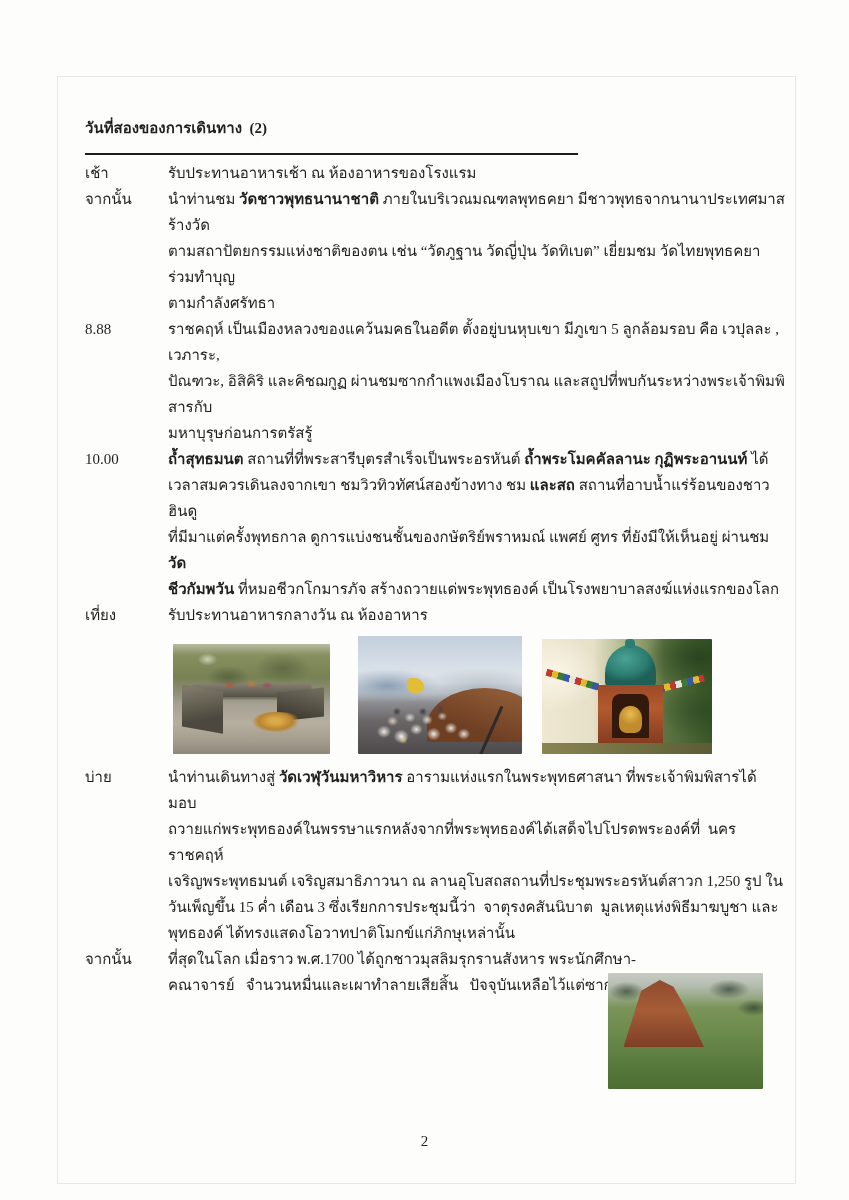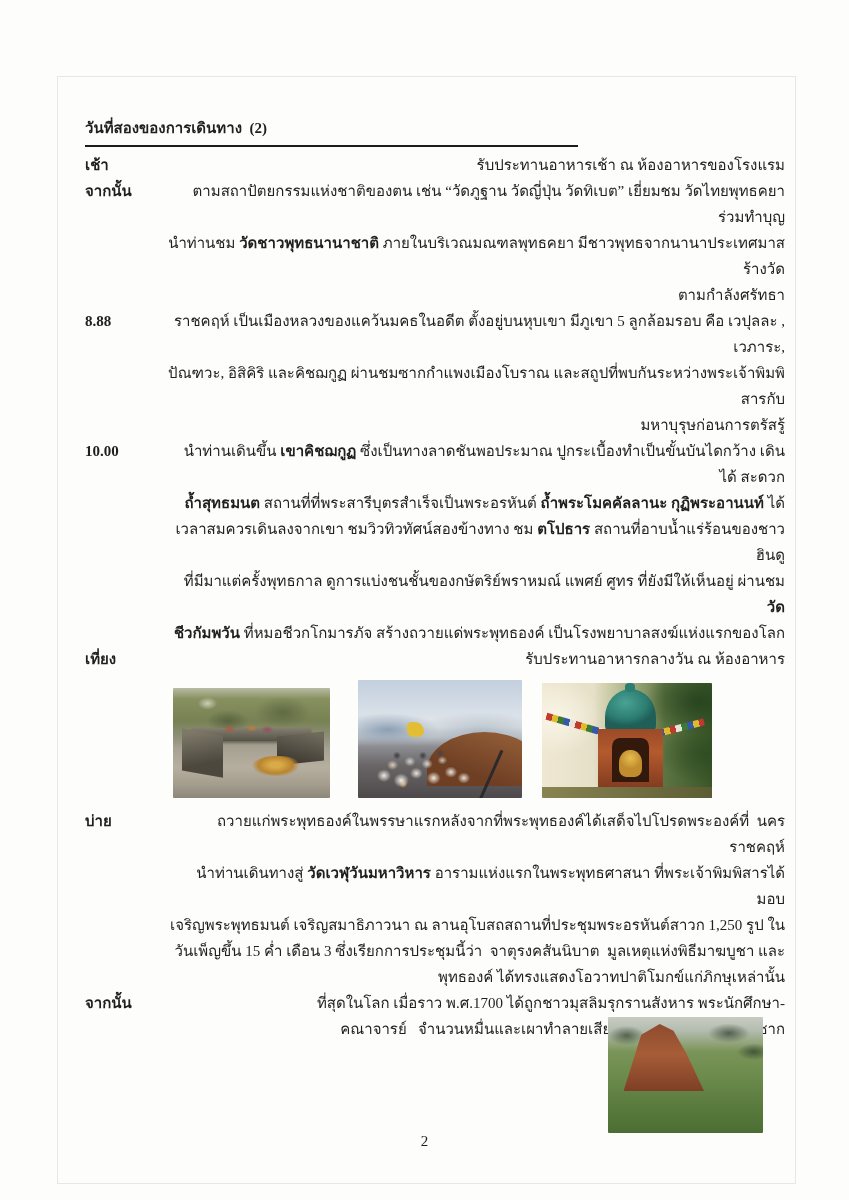--- a/index.html
+++ b/index.html
@@ -9,26 +9,26 @@
     font-family:"Liberation Serif","DejaVu Serif",serif;
     font-size:15px;
   }
   .scan-border{
     position:absolute;left:57px;top:76px;width:737px;height:1106px;
     border:1px solid #e7e7e4;pointer-events:none;
   }
   .content{position:absolute;left:85px;top:116px;width:700px;}
   .sec-header{
     display:flex;justify-content:space-between;width:493px;
-    border-bottom:2px solid #1c1c1c;padding-bottom:5px;margin-bottom:5px;
+    border-bottom:2px solid #1c1c1c;padding-bottom:13px;margin-bottom:5px;
     font-weight:bold;line-height:24px;white-space:pre;
   }
   .row{display:flex;align-items:flex-start;}
-  .label{width:83px;flex:none;line-height:26px;font-weight:bold;}
-  .rbody{width:617px;flex:none;position:relative;text-align:right;}
+  .label{width:83px;flex:none;line-height:26px;}
+  .rbody{width:617px;flex:none;position:relative;}
   .line{line-height:26px;min-height:26px;white-space:pre-wrap;}
   .b{font-weight:bold;}
   .photo-row{
     display:flex;align-items:flex-end;padding-left:88px;
     margin:6px 0 10px 0;height:120px;
   }
   .photo{position:relative;overflow:hidden;flex:none;border-radius:1px;}
 
   
   .ph1{width:157px;height:110px;margin-right:28px;
@@ -135,39 +135,38 @@
   <div>
       <div class="row">
         <div class="label">เช้า</div>
         <div class="rbody">
           <div class="line"><span>รับประทานอาหารเช้า ณ ห้องอาหารของโรงแรม</span></div>
         </div>
       </div>
       <div class="row">
         <div class="label">จากนั้น</div>
         <div class="rbody">
+          <div class="line"><span>นำท่านชม </span><span class="b">วัดชาวพุทธนานาชาติ</span><span> ภายในบริเวณมณฑลพุทธคยา มีชาวพุทธจากนานาประเทศมาสร้างวัด</span></div>
           <div class="line"><span>ตามสถาปัตยกรรมแห่งชาติของตน เช่น “วัดภูฐาน วัดญี่ปุ่น วัดทิเบต” เยี่ยมชม วัดไทยพุทธคยา ร่วมทำบุญ</span></div>
-          <div class="line"><span>นำท่านชม </span><span class="b">วัดชาวพุทธนานาชาติ</span><span> ภายในบริเวณมณฑลพุทธคยา มีชาวพุทธจากนานาประเทศมาสร้างวัด</span></div>
           <div class="line"><span>ตามกำลังศรัทธา</span></div>
         </div>
       </div>
       <div class="row">
         <div class="label">8.88</div>
         <div class="rbody">
           <div class="line"><span>ราชคฤห์ เป็นเมืองหลวงของแคว้นมคธในอดีต ตั้งอยู่บนหุบเขา มีภูเขา 5 ลูกล้อมรอบ คือ เวปุลละ , เวภาระ,</span></div>
           <div class="line"><span>ปัณฑวะ, อิสิคิริ และคิชฌกูฏ ผ่านชมซากกำแพงเมืองโบราณ และสถูปที่พบกันระหว่างพระเจ้าพิมพิสารกับ</span></div>
           <div class="line"><span>มหาบุรุษก่อนการตรัสรู้</span></div>
         </div>
       </div>
       <div class="row">
         <div class="label">10.00</div>
         <div class="rbody">
-          <div class="line"><span>นำท่านเดินขึ้น </span><span class="b">เขาคิชฌกูฏ</span><span> ซึ่งเป็นทางลาดชันพอประมาณ ปูกระเบื้องทำเป็นขั้นบันไดกว้าง เดินได้ สะดวก</span></div>
           <div class="line"><span class="b">ถ้ำสุทธมนต</span><span> สถานที่ที่พระสารีบุตรสำเร็จเป็นพระอรหันต์ </span><span class="b">ถ้ำพระโมคคัลลานะ กุฏิพระอานนท์</span><span> ได้</span></div>
-          <div class="line"><span>เวลาสมควรเดินลงจากเขา ชมวิวทิวทัศน์สองข้างทาง ชม </span><span class="b">ตโปธาร</span><span> สถานที่อาบน้ำแร่ร้อนของชาวฮินดู</span></div>
+          <div class="line"><span>เวลาสมควรเดินลงจากเขา ชมวิวทิวทัศน์สองข้างทาง ชม </span><span class="b">และสถ</span><span> สถานที่อาบน้ำแร่ร้อนของชาวฮินดู</span></div>
           <div class="line"><span>ที่มีมาแต่ครั้งพุทธกาล ดูการแบ่งชนชั้นของกษัตริย์พราหมณ์ แพศย์ ศูทร ที่ยังมีให้เห็นอยู่ ผ่านชม </span><span class="b">วัด</span></div>
           <div class="line"><span class="b">ชีวกัมพวัน</span><span> ที่หมอชีวกโกมารภัจ สร้างถวายแด่พระพุทธองค์ เป็นโรงพยาบาลสงฆ์แห่งแรกของโลก</span></div>
         </div>
       </div>
       <div class="row">
         <div class="label">เที่ยง</div>
         <div class="rbody">
           <div class="line"><span>รับประทานอาหารกลางวัน ณ ห้องอาหาร</span></div>
         </div>
       </div>
@@ -192,22 +191,22 @@
     <div class="dome-tip"></div>
     <div class="shrine"></div>
     <div class="opening"></div>
     <div class="buddha"></div>
     <div class="ground"></div>
   </div>
       </div>
       <div class="row">
         <div class="label">บ่าย</div>
         <div class="rbody">
+          <div class="line"><span>นำท่านเดินทางสู่ </span><span class="b">วัดเวฬุวันมหาวิหาร</span><span> อารามแห่งแรกในพระพุทธศาสนา ที่พระเจ้าพิมพิสารได้มอบ</span></div>
           <div class="line"><span>ถวายแก่พระพุทธองค์ในพรรษาแรกหลังจากที่พระพุทธองค์ได้เสด็จไปโปรดพระองค์ที่  นครราชคฤห์</span></div>
-          <div class="line"><span>นำท่านเดินทางสู่ </span><span class="b">วัดเวฬุวันมหาวิหาร</span><span> อารามแห่งแรกในพระพุทธศาสนา ที่พระเจ้าพิมพิสารได้มอบ</span></div>
           <div class="line"><span>เจริญพระพุทธมนต์ เจริญสมาธิภาวนา ณ ลานอุโบสถสถานที่ประชุมพระอรหันต์สาวก 1,250 รูป ใน</span></div>
           <div class="line"><span>วันเพ็ญขึ้น 15 ค่ำ เดือน 3 ซึ่งเรียกการประชุมนี้ว่า  จาตุรงคสันนิบาต  มูลเหตุแห่งพิธีมาฆบูชา และ</span></div>
           <div class="line"><span>พุทธองค์ ได้ทรงแสดงโอวาทปาติโมกข์แก่ภิกษุเหล่านั้น</span></div>
         </div>
       </div>
       <div class="row">
         <div class="label">จากนั้น</div>
         <div class="rbody">
           <div class="line"><span>ที่สุดในโลก เมื่อราว พ.ศ.1700 ได้ถูกชาวมุสลิมรุกรานสังหาร พระนักศึกษา-</span></div>
           <div class="line"><span>คณาจารย์   จำนวนหมื่นและเผาทำลายเสียสิ้น   ปัจจุบันเหลือไว้แต่ซาก</span></div>

